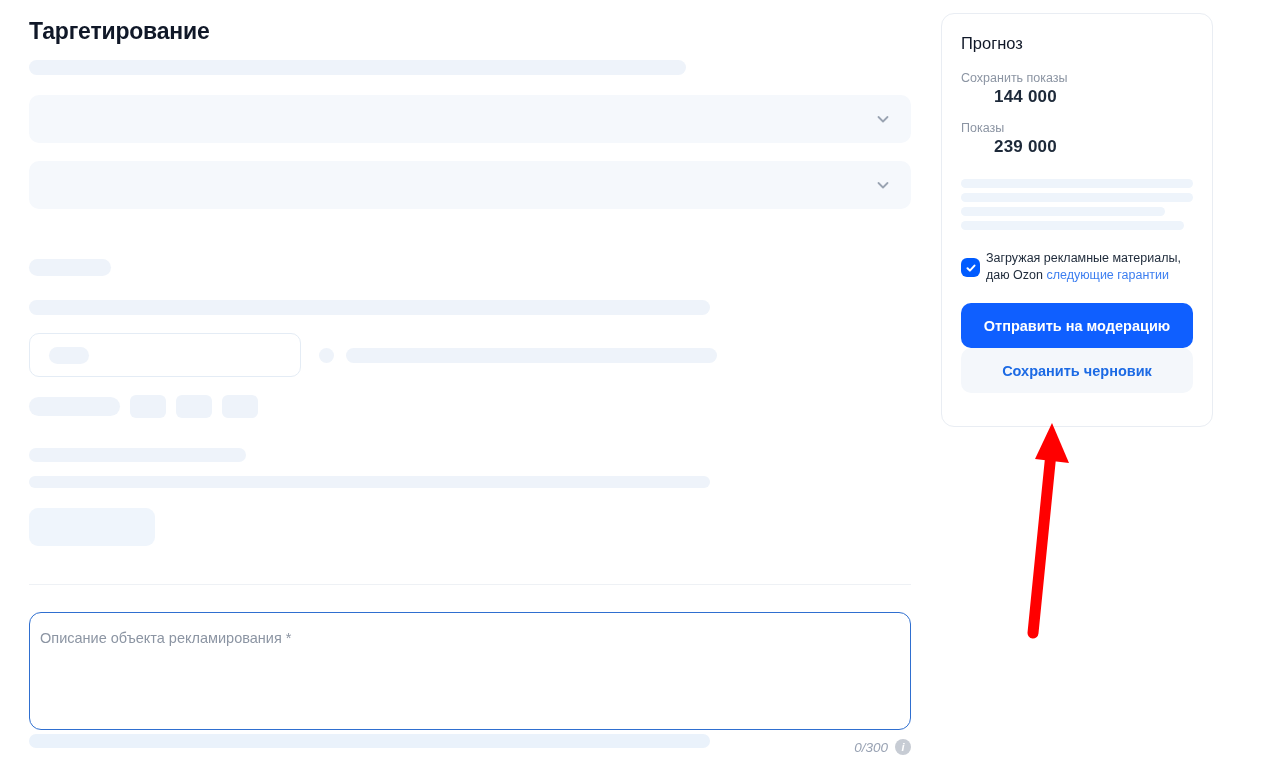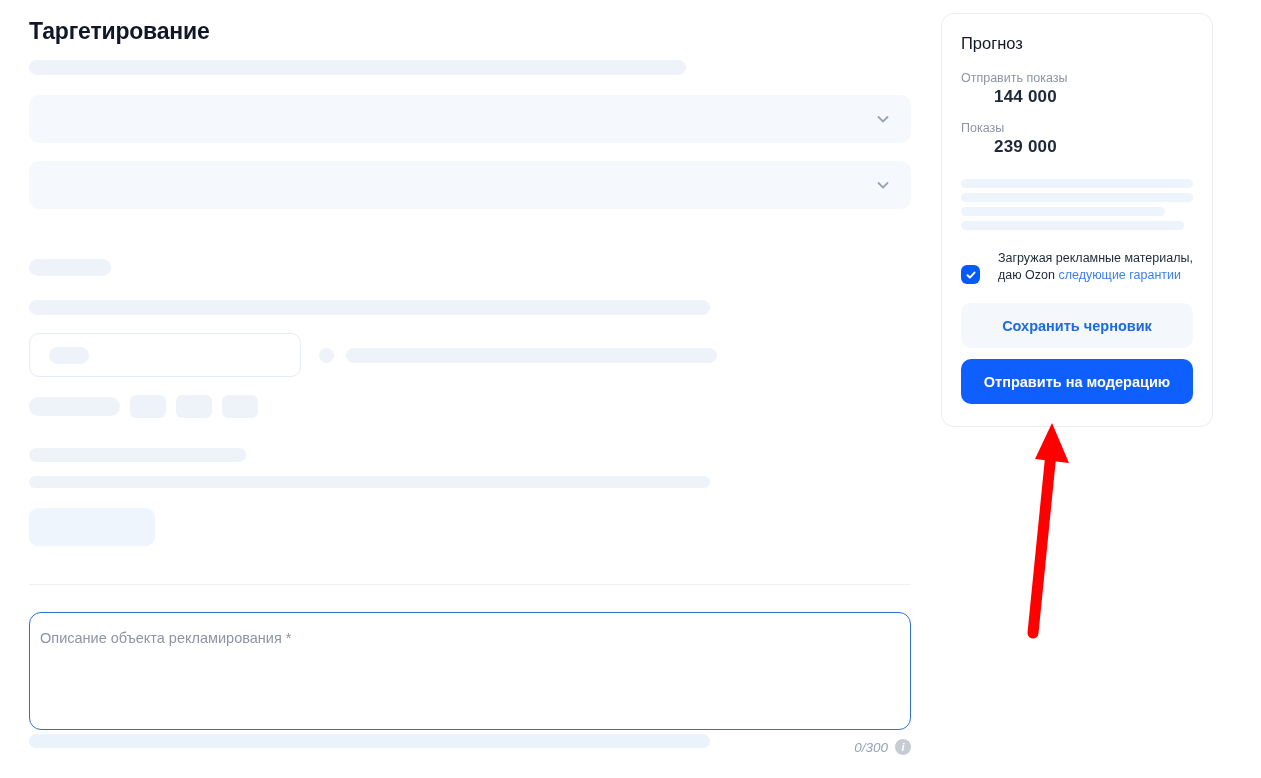--- a/index.html
+++ b/index.html
@@ -259,22 +259,22 @@
   }
   .panel-skeletons .bar {
     height: 9px;
     border-radius: 5px;
     background: #eef4fb;
     margin-bottom: 5px;
   }
 
   .consent-row {
     display: flex;
-    align-items: flex-end;
-    gap: 18px;
+    align-items: center;
+    gap: 6px;
     margin-bottom: 19px;
   }
   .checkbox {
     flex: none;
     width: 19px;
     height: 19px;
     border-radius: 6px;
     background: #005bff;
     display: flex;
     align-items: center;
@@ -387,21 +387,21 @@
 
   </div>
 
   <div class="sk-bottom"></div>
 
   <div class="forecast-card">
 
     <div class="forecast-title">Прогноз</div>
 
     <div class="metric">
-      <div class="metric-label">Отправить показы</div>
+      <div class="metric-label">Сохранить показы</div>
       <div class="metric-value">144 000</div>
     </div>
 
     <div class="metric">
       <div class="metric-label">Показы</div>
       <div class="metric-value">239 000</div>
     </div>
 
     <div class="panel-skeletons">
       <div class="bar" style="width:100%"></div>
@@ -412,23 +412,23 @@
 
     <div class="consent-row">
       <span class="checkbox">
         <svg viewBox="0 0 12 12" fill="none" stroke="#ffffff" stroke-width="2" stroke-linecap="round" stroke-linejoin="round">
             <path d="M2.5 6.2 L4.9 8.6 L9.5 3.6"></path>
           </svg>
       </span>
       <span class="consent-text"><span>Загружая рекламные материалы, даю Ozon </span><a href="#" class="consent-link">следующие гарантии</a></span>
     </div>
 
+    <button class="btn btn-submit">Отправить на модерацию</button>
+
     <button class="btn btn-draft">Сохранить черновик</button>
-
-    <button class="btn btn-submit">Отправить на модерацию</button>
 
   </div>
 
   <svg class="arrow-annotation" viewBox="0 0 100 225">
     <line x1="28" y1="218" x2="46" y2="38" stroke="#FF0000" stroke-width="11" stroke-linecap="round"></line>
     <polygon points="47,8 64,48 30,44" fill="#FF0000"></polygon>
   </svg>
 
 </div>
 

